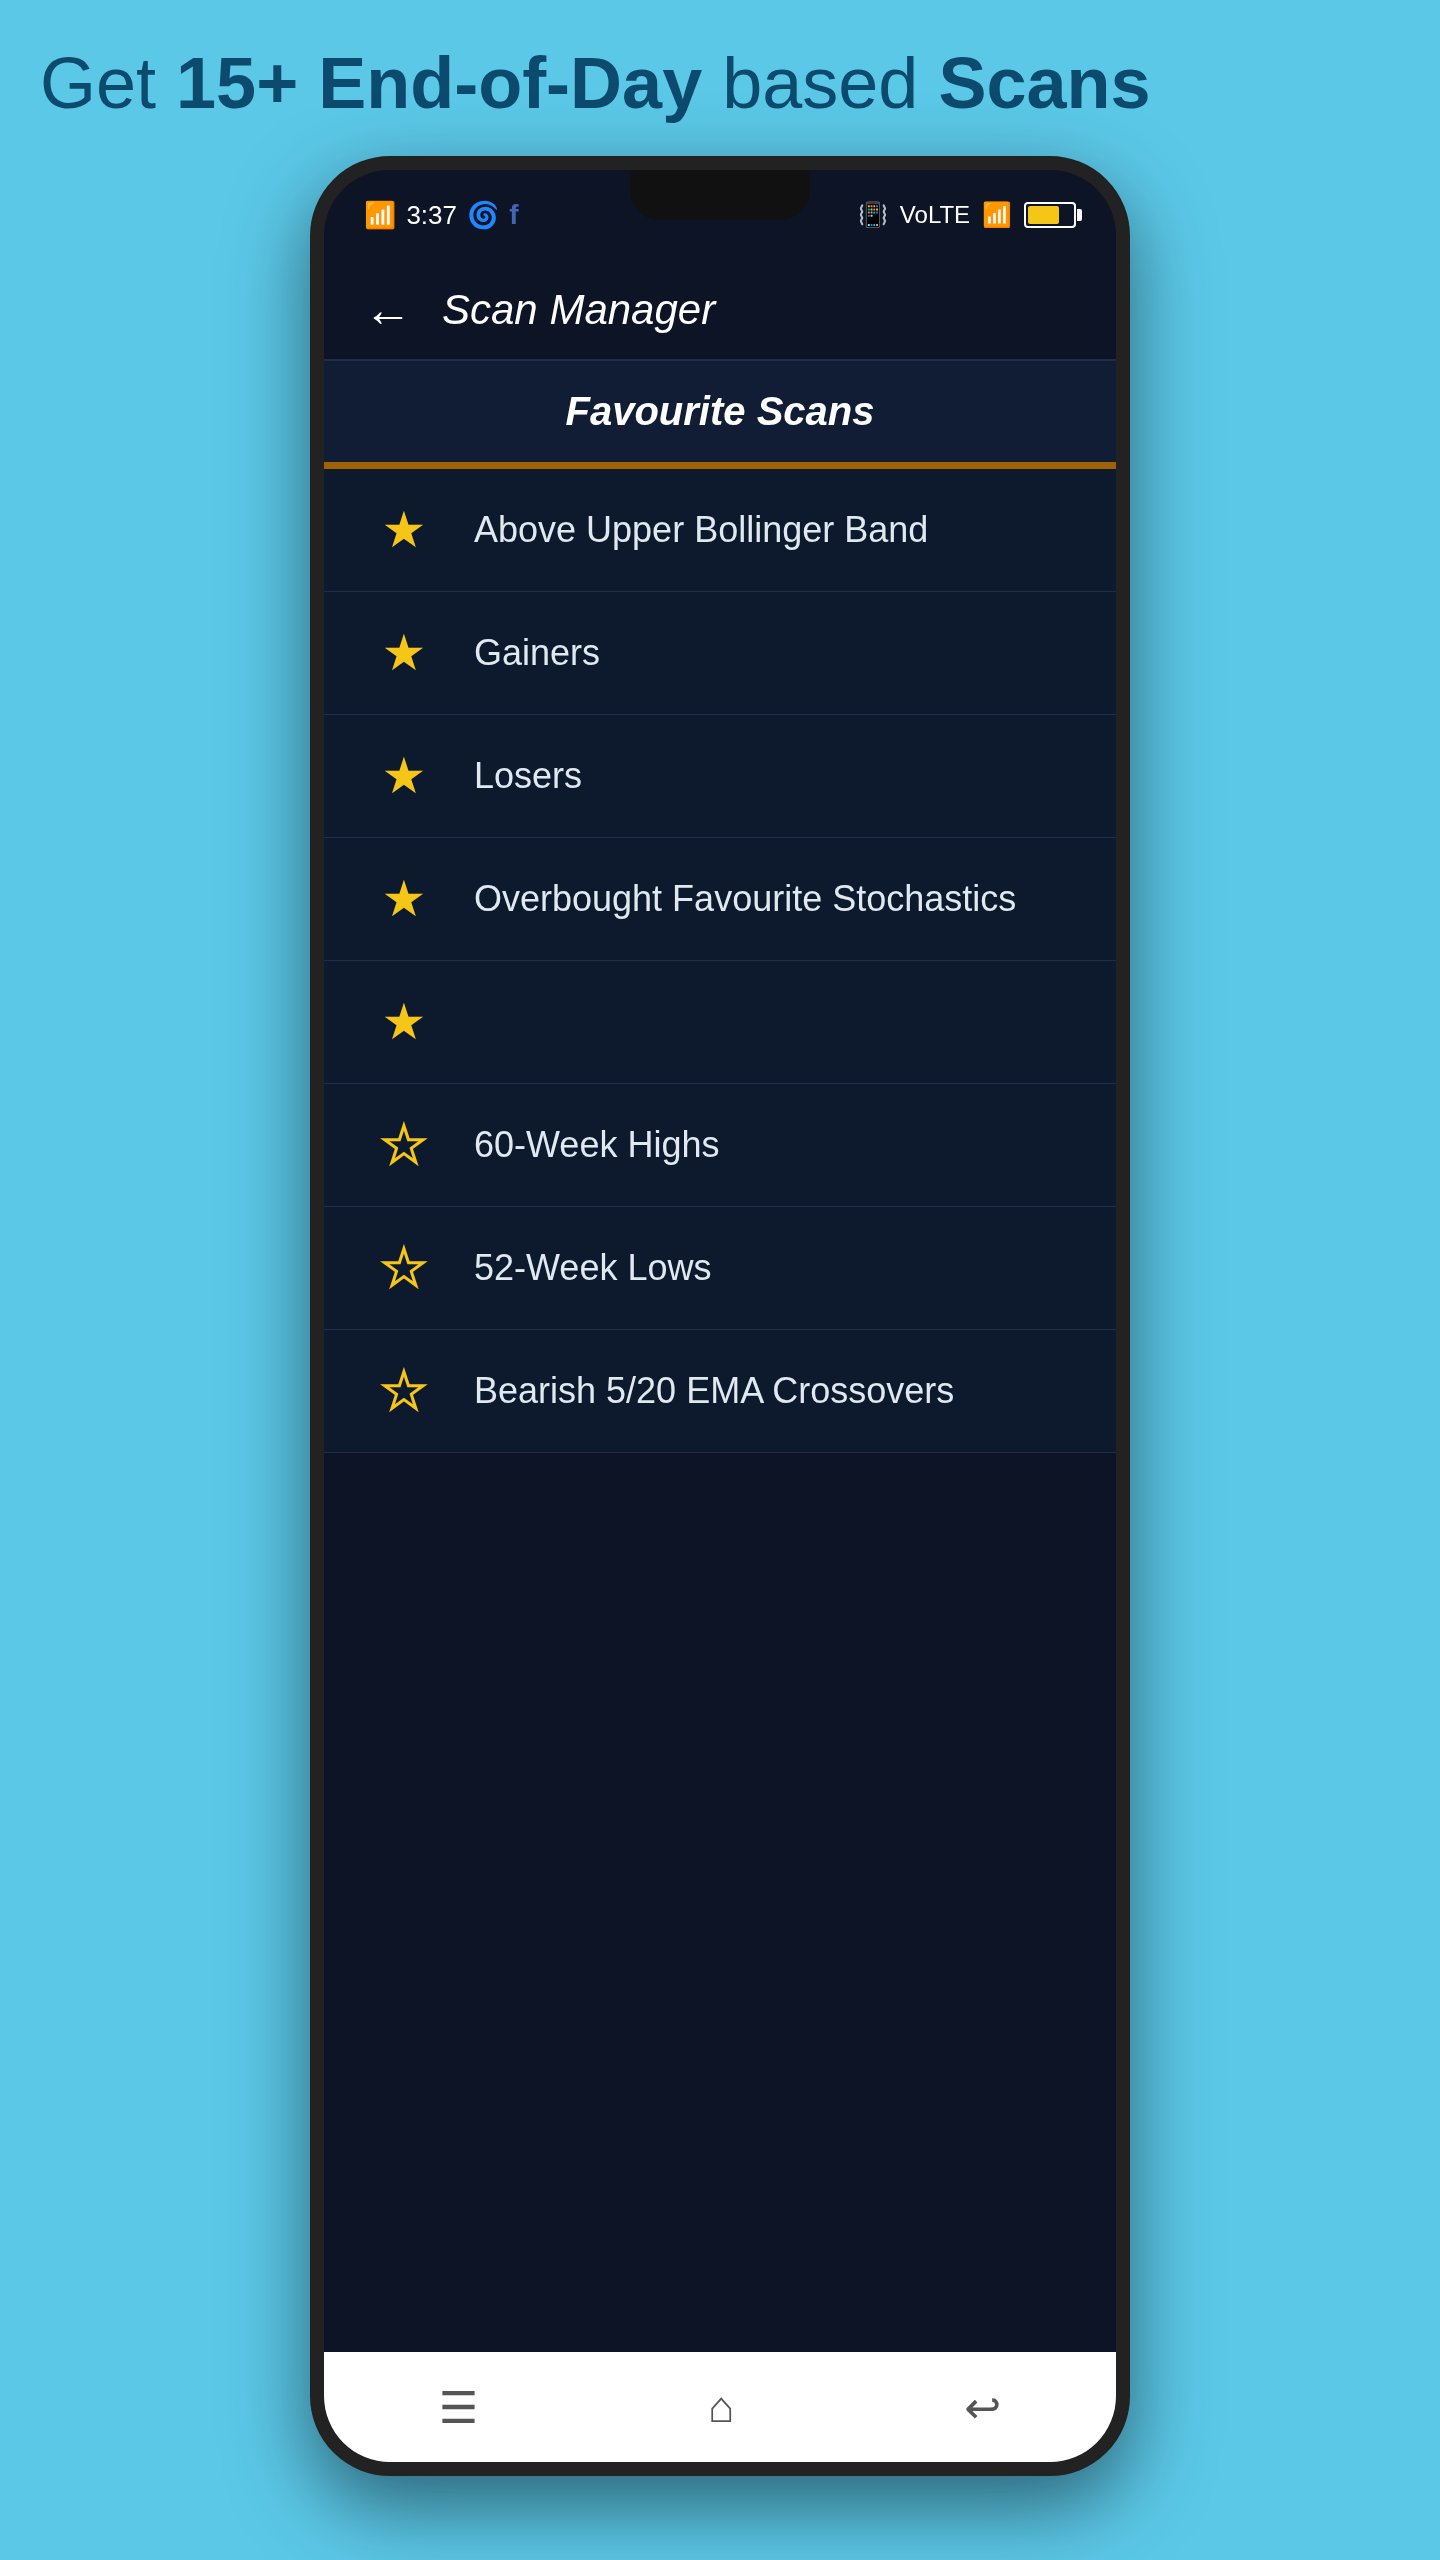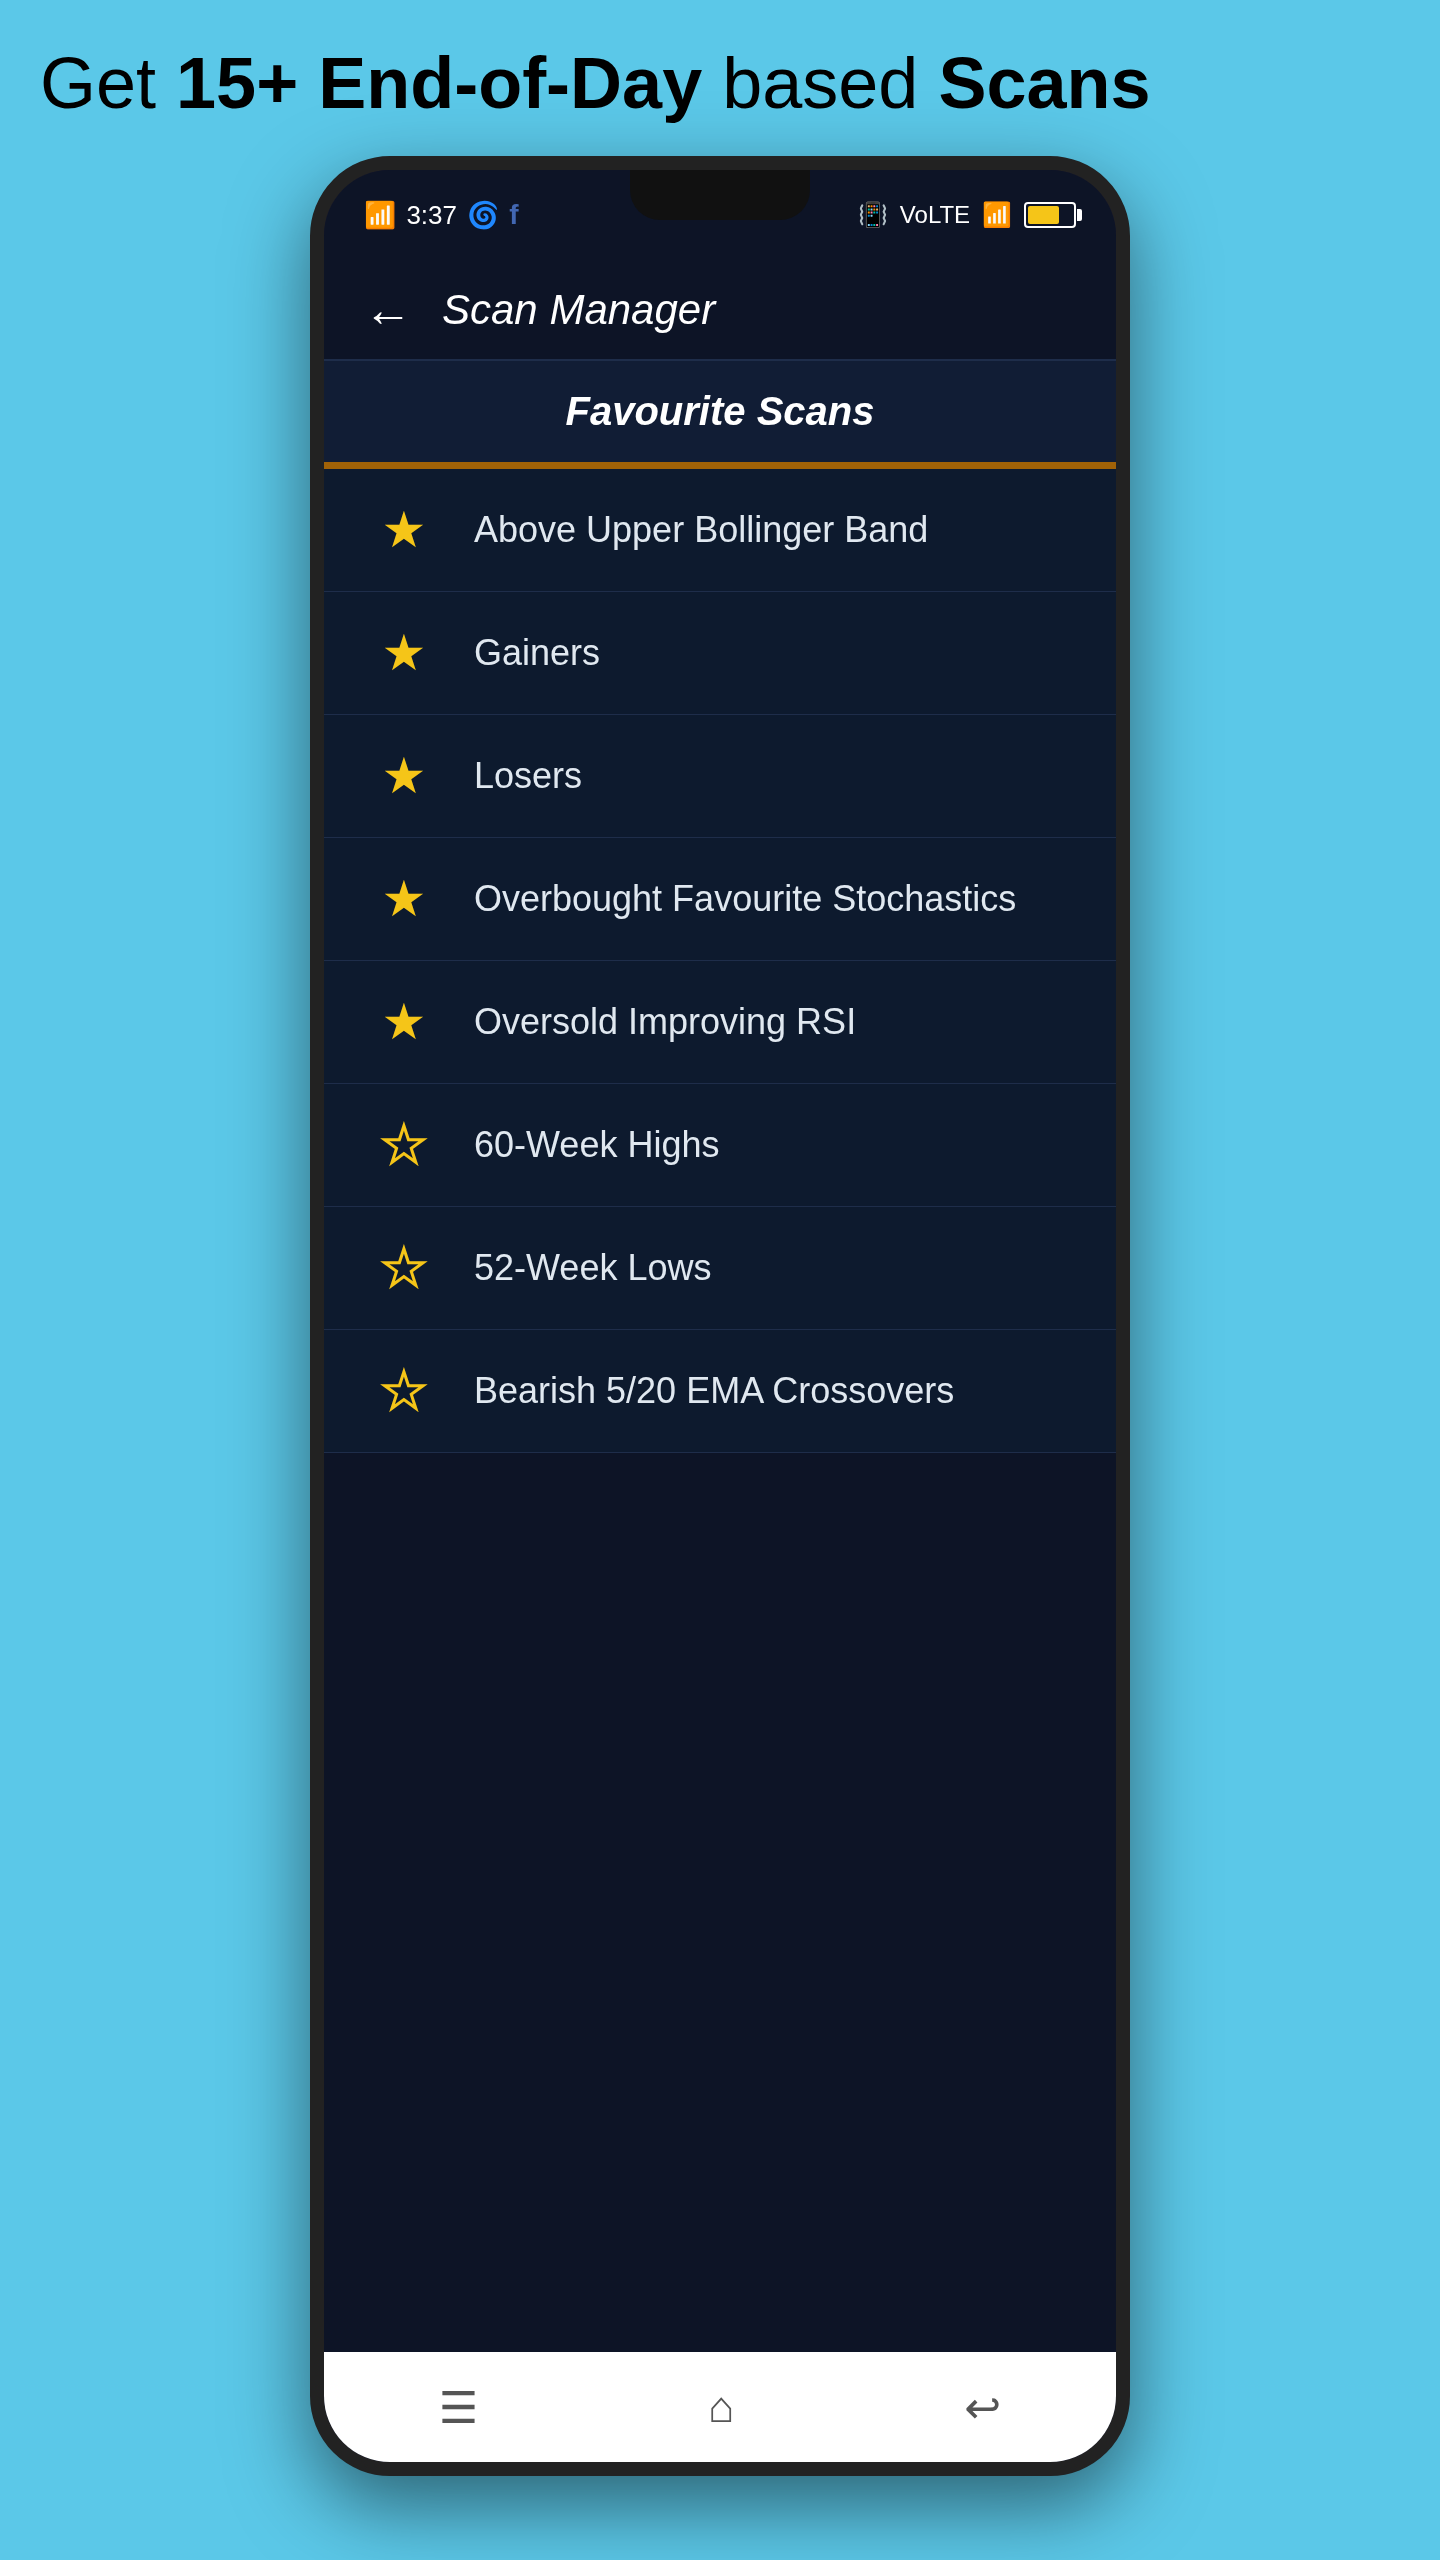--- a/index.html
+++ b/index.html
@@ -12,21 +12,21 @@
       display: flex;
       flex-direction: column;
       align-items: center;
       overflow: hidden;
     }
 
     .top-headline {
       width: 100%;
       padding: 40px 40px 30px 40px;
       font-size: 72px;
-      color: #000000;
+      color: #0c4a6e;
       font-weight: 400;
       line-height: 1.2;
       text-align: left;
     }
 
     .top-headline strong {
       font-weight: 900;
     }
 
     .phone-wrapper {
@@ -297,21 +297,20 @@
       <div class="scan-item">
         <span class="star-icon star-filled">★</span>
         <span class="scan-label">Losers</span>
       </div>
       <div class="scan-item">
         <span class="star-icon star-filled">★</span>
         <span class="scan-label">Overbought Favourite Stochastics</span>
       </div>
       <div class="scan-item">
         <span class="star-icon star-filled">★</span>
-        <span class="scan-label">Oversold Improving RSI</span>
       </div>
     </div>
 
 
     <div class="scan-list">
       <div class="scan-item">
         <span class="star-icon star-outline">★</span>
         <span class="scan-label">60-Week Highs</span>
       </div>
       <div class="scan-item">

